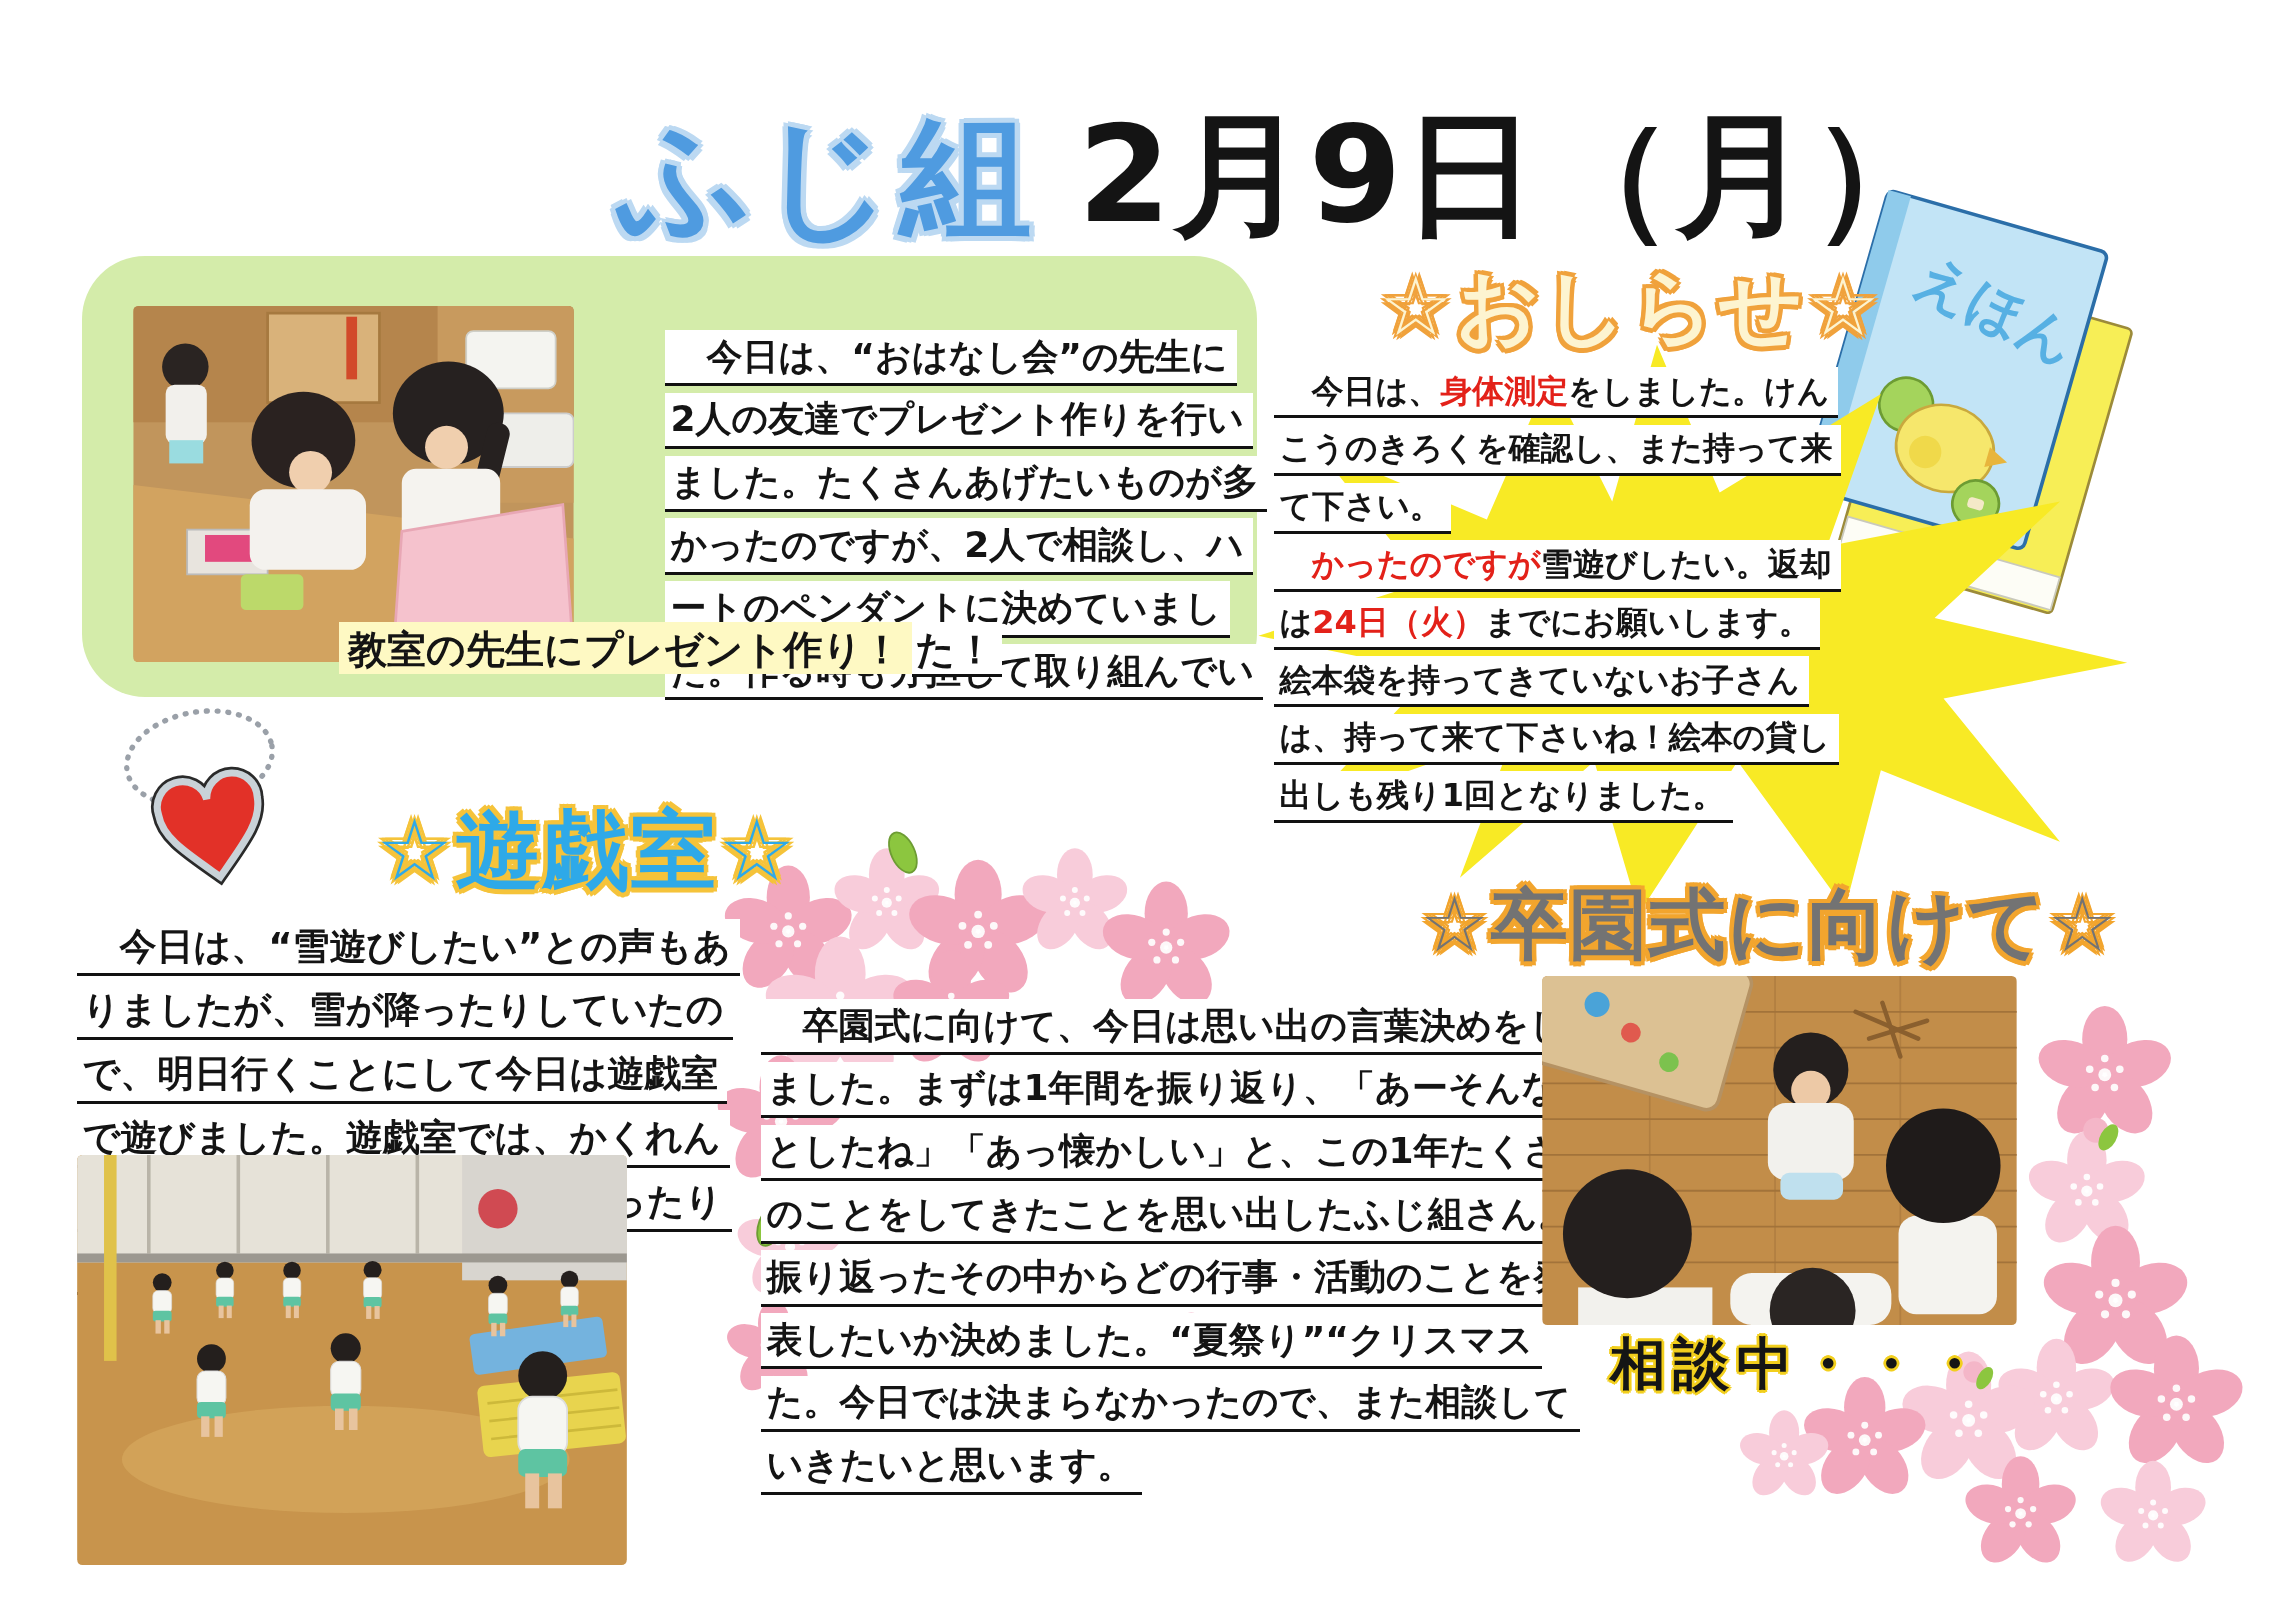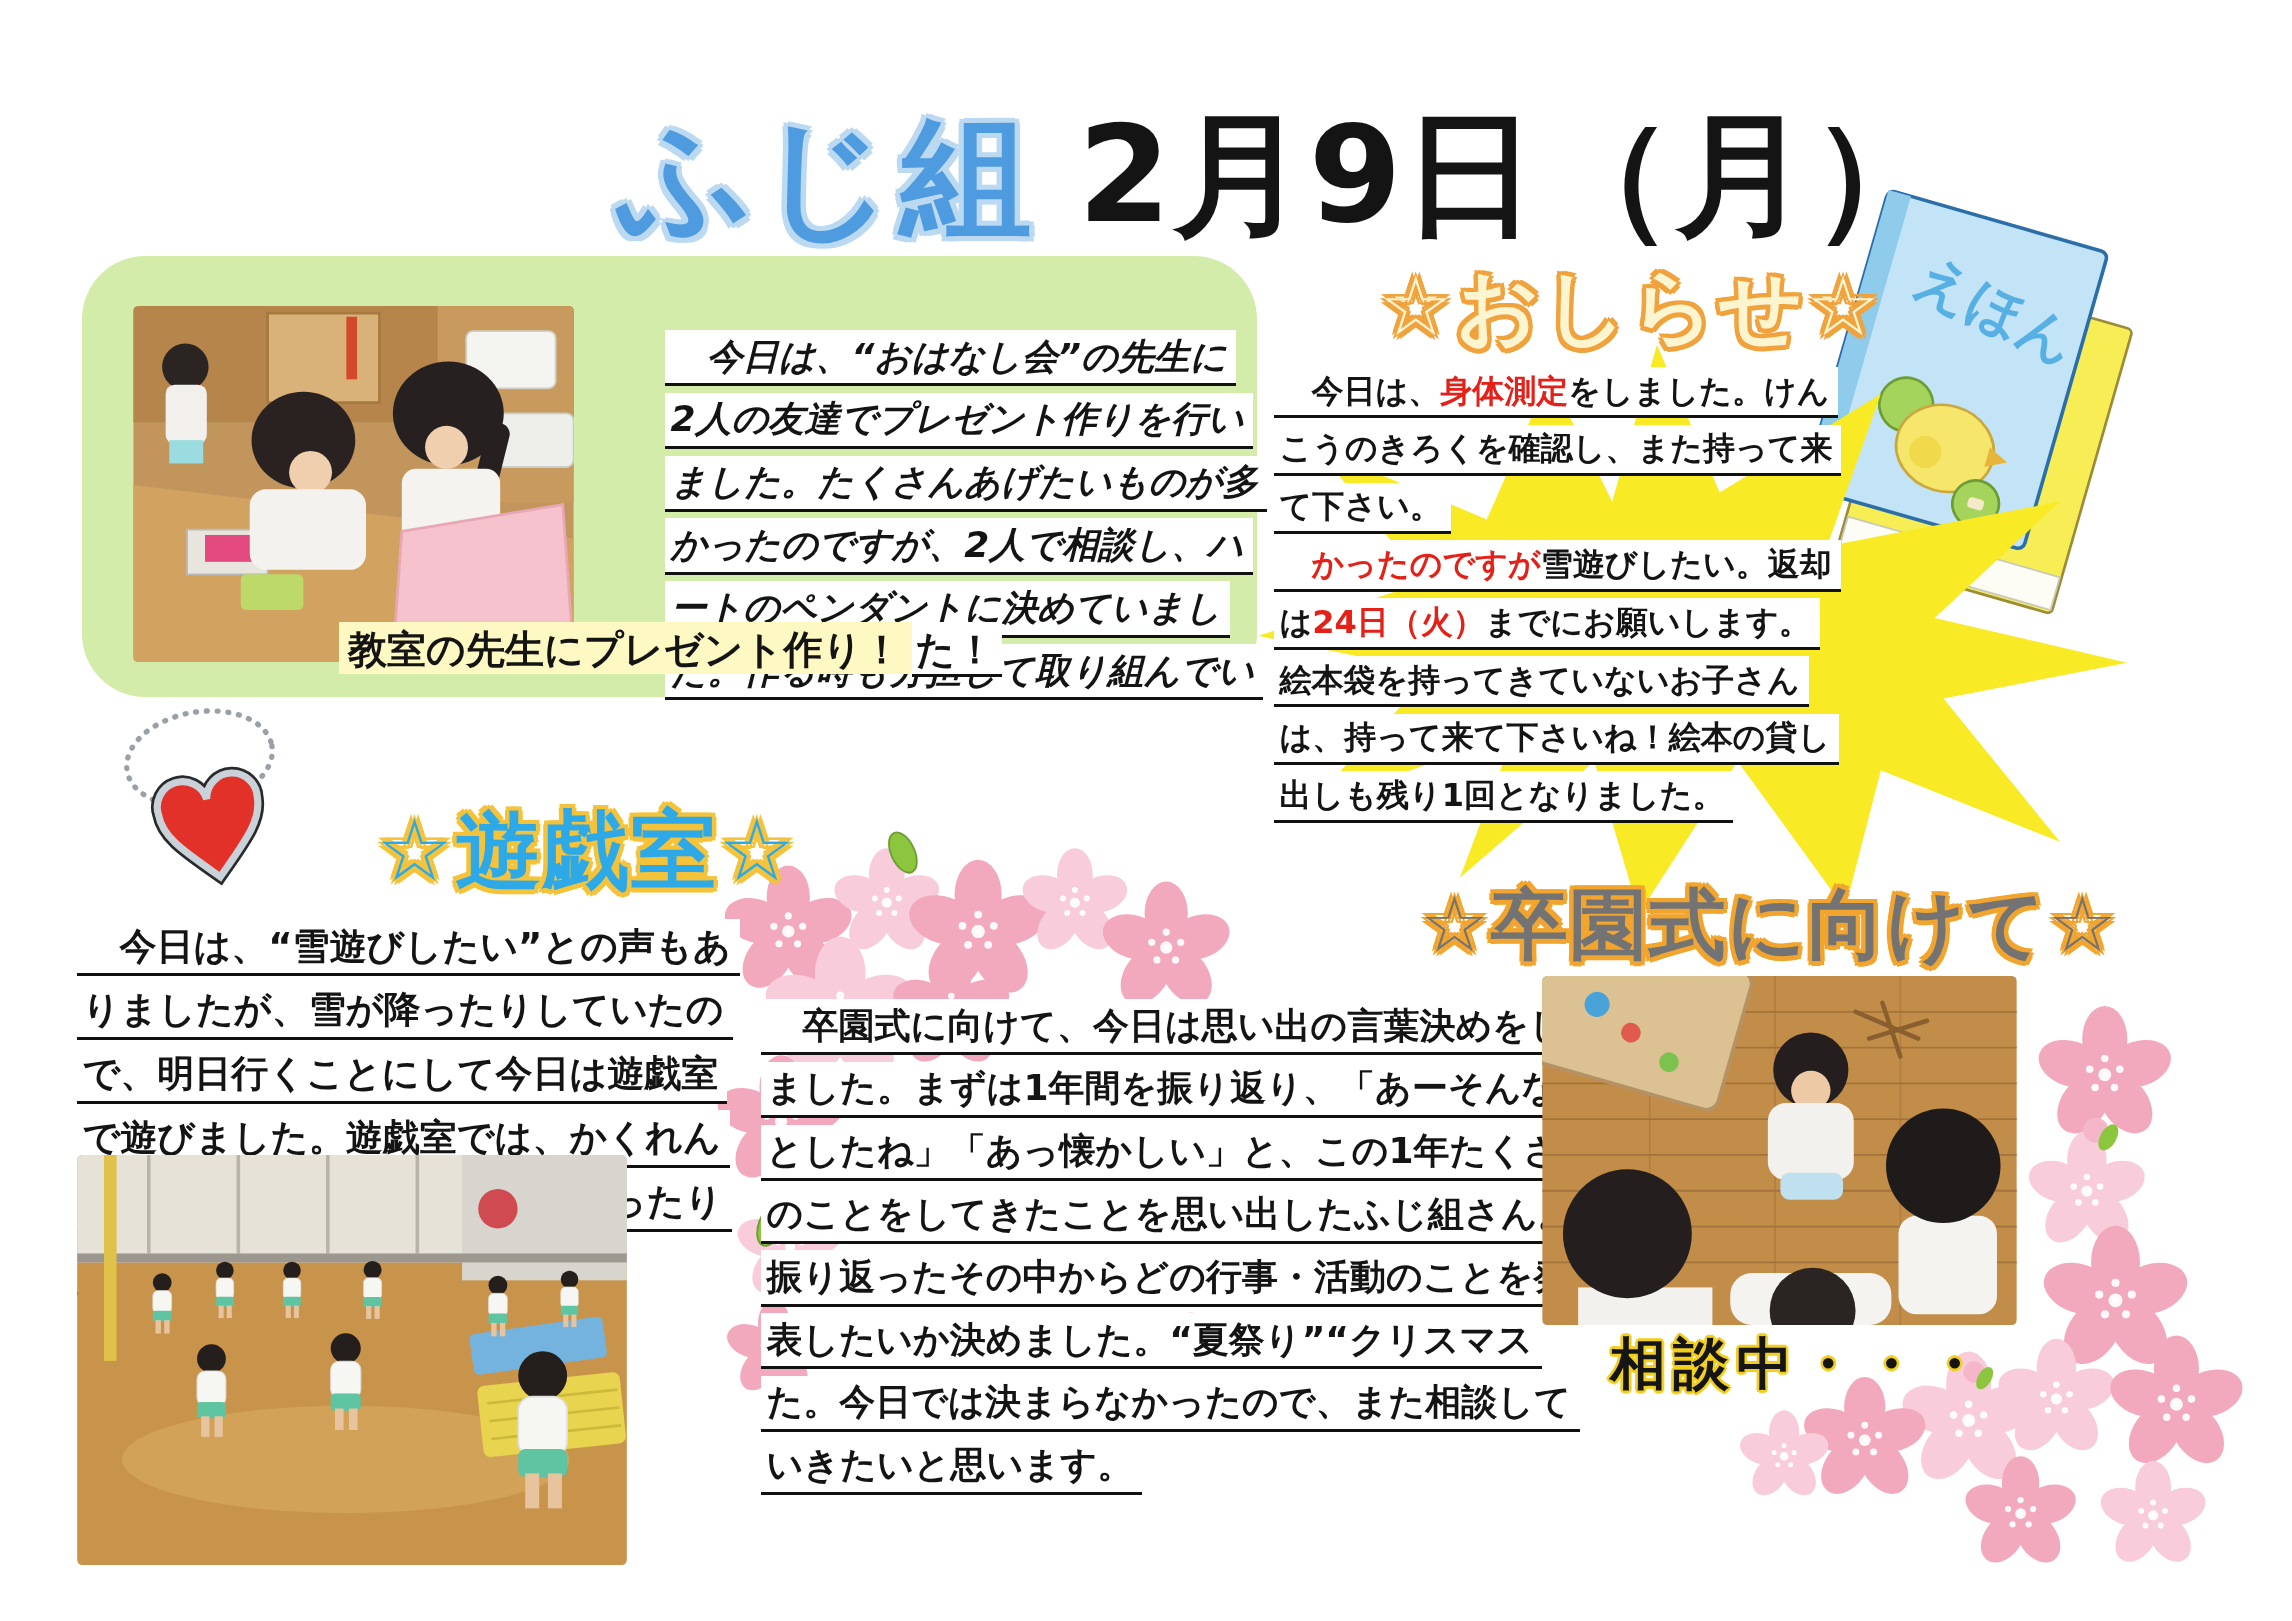--- a/index.html
+++ b/index.html
@@ -19,21 +19,21 @@
   .h-play{left:376px;top:793px;font-size:86px;color:#2ea9e8;letter-spacing:1.8px;
       text-shadow:4.5px 0 0 #f5c33a,-4.5px 0 0 #f5c33a,0 4.5px 0 #f5c33a,0 -4.5px 0 #f5c33a,
                   3.6px 3.6px 0 #f5c33a,-3.6px 3.6px 0 #f5c33a,3.6px -3.6px 0 #f5c33a,-3.6px -3.6px 0 #f5c33a;}
   .h-grad{left:1420px;top:874px;font-size:77px;color:#737373;letter-spacing:1.8px;
       text-shadow:4.5px 0 0 #f2a52e,-4.5px 0 0 #f2a52e,0 4.5px 0 #f2a52e,0 -4.5px 0 #f2a52e,
                   3.6px 3.6px 0 #f2a52e,-3.6px 3.6px 0 #f2a52e,3.6px -3.6px 0 #f2a52e,-3.6px -3.6px 0 #f2a52e;}
   
   .para{position:absolute;z-index:2;color:#141414;}
   .para .ln{display:table;background:#fff;border-bottom:3.6px solid #111;
             padding:2.7px 9px 1.8px 5.4px;margin:0 0 6.3px 0;white-space:nowrap;}
-  .para-present{left:665px;top:330px;font-size:36px;font-style:italic;}
+  .para-present{left:665px;top:330px;font-size:36px;}
   .para-notice{left:1274px;top:367px;font-size:32px;}
   .para-play{left:77px;top:919px;font-size:37px;}
   .para-grad{left:761px;top:999px;font-size:36px;}
   .rd{color:#e32119;}
   
   .cap-row{position:absolute;left:339px;top:622px;z-index:4;font-size:39px;white-space:nowrap;}
   .cap-y{background:#fef9c3;color:#141414;padding:4.5px 10.7px 2.7px 9px;}
   .cap-tail{background:#fff;color:#141414;border-bottom:3.6px solid #111;padding:4.5px 7.2px 2.7px 3.6px;}
   .cap-consult{position:absolute;left:1610px;top:1327px;z-index:3;font-size:56px;color:#151515;letter-spacing:7.2px;
       text-shadow:2.7px 0 0 #f2cf1d,-2.7px 0 0 #f2cf1d,0 2.7px 0 #f2cf1d,0 -2.7px 0 #f2cf1d,

